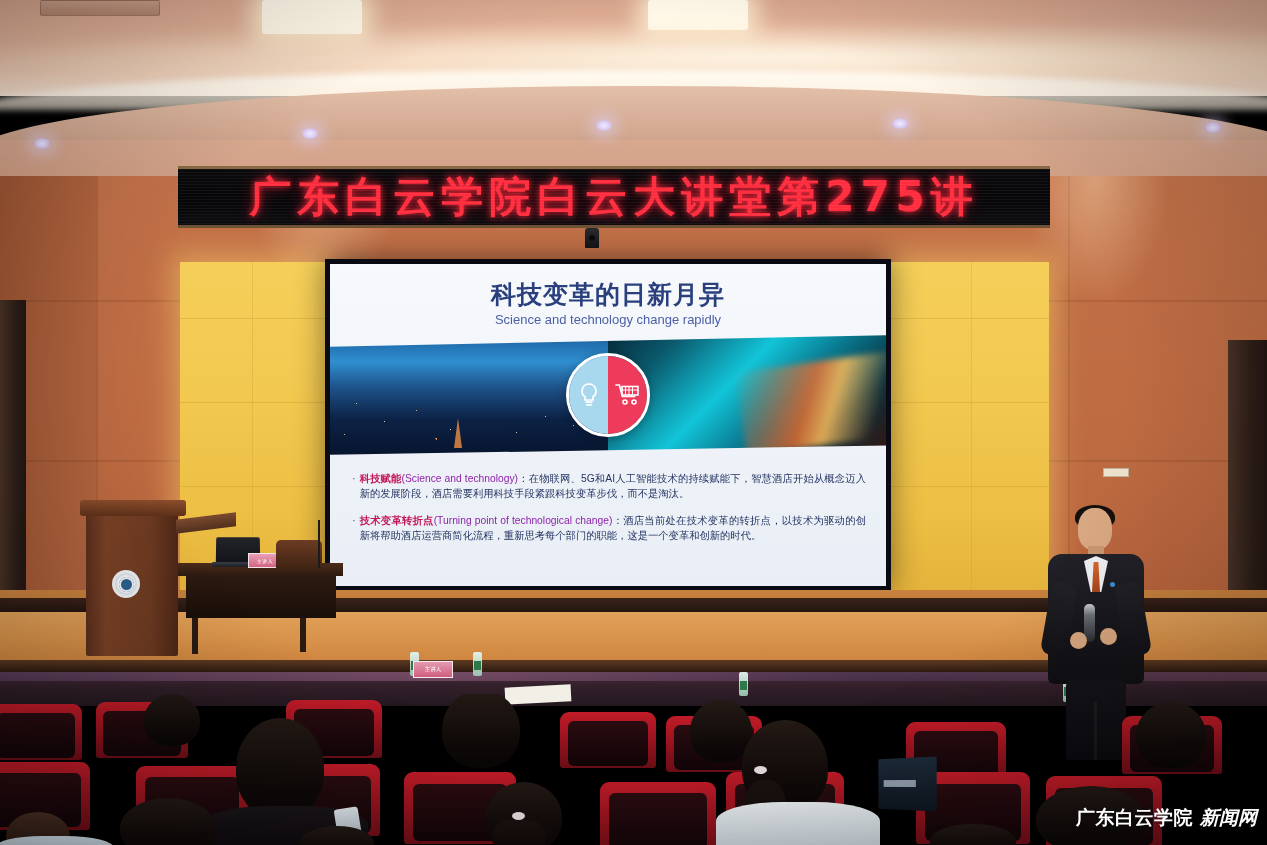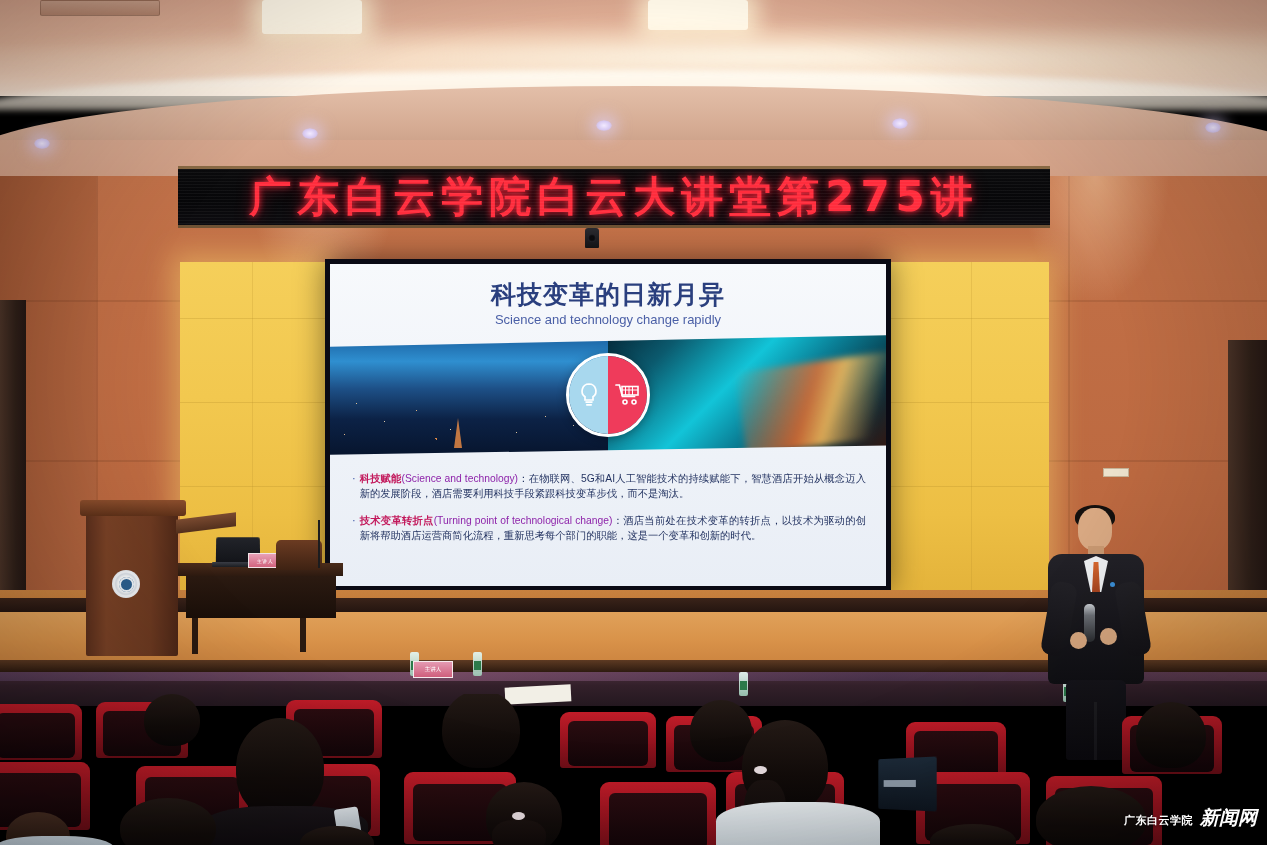--- a/index.html
+++ b/index.html
@@ -407,21 +407,21 @@
   }
 
   
   .watermark {
     position:absolute; right:10px; bottom:14px;
     display:flex; align-items:baseline; gap:7px;
     font-family:"DejaVu Sans", sans-serif; color:#ffffff;
     text-shadow:0 1px 3px rgba(0,0,0,.75);
     z-index:40;
   }
-  .wm-a { font-size:11px; font-weight:700; letter-spacing:.5px; }
+  .wm-a { font-size:19px; font-weight:700; letter-spacing:.5px; }
   .wm-b { font-size:19px; font-weight:700; font-style:italic; font-family:"DejaVu Serif", serif; }
 
   
   .vignette {
     position:absolute; inset:0; pointer-events:none; z-index:35;
     background:radial-gradient(ellipse at 50% 45%, rgba(0,0,0,0) 55%, rgba(0,0,0,.28) 100%);
   }
 </style>
 </head>
 <body>

